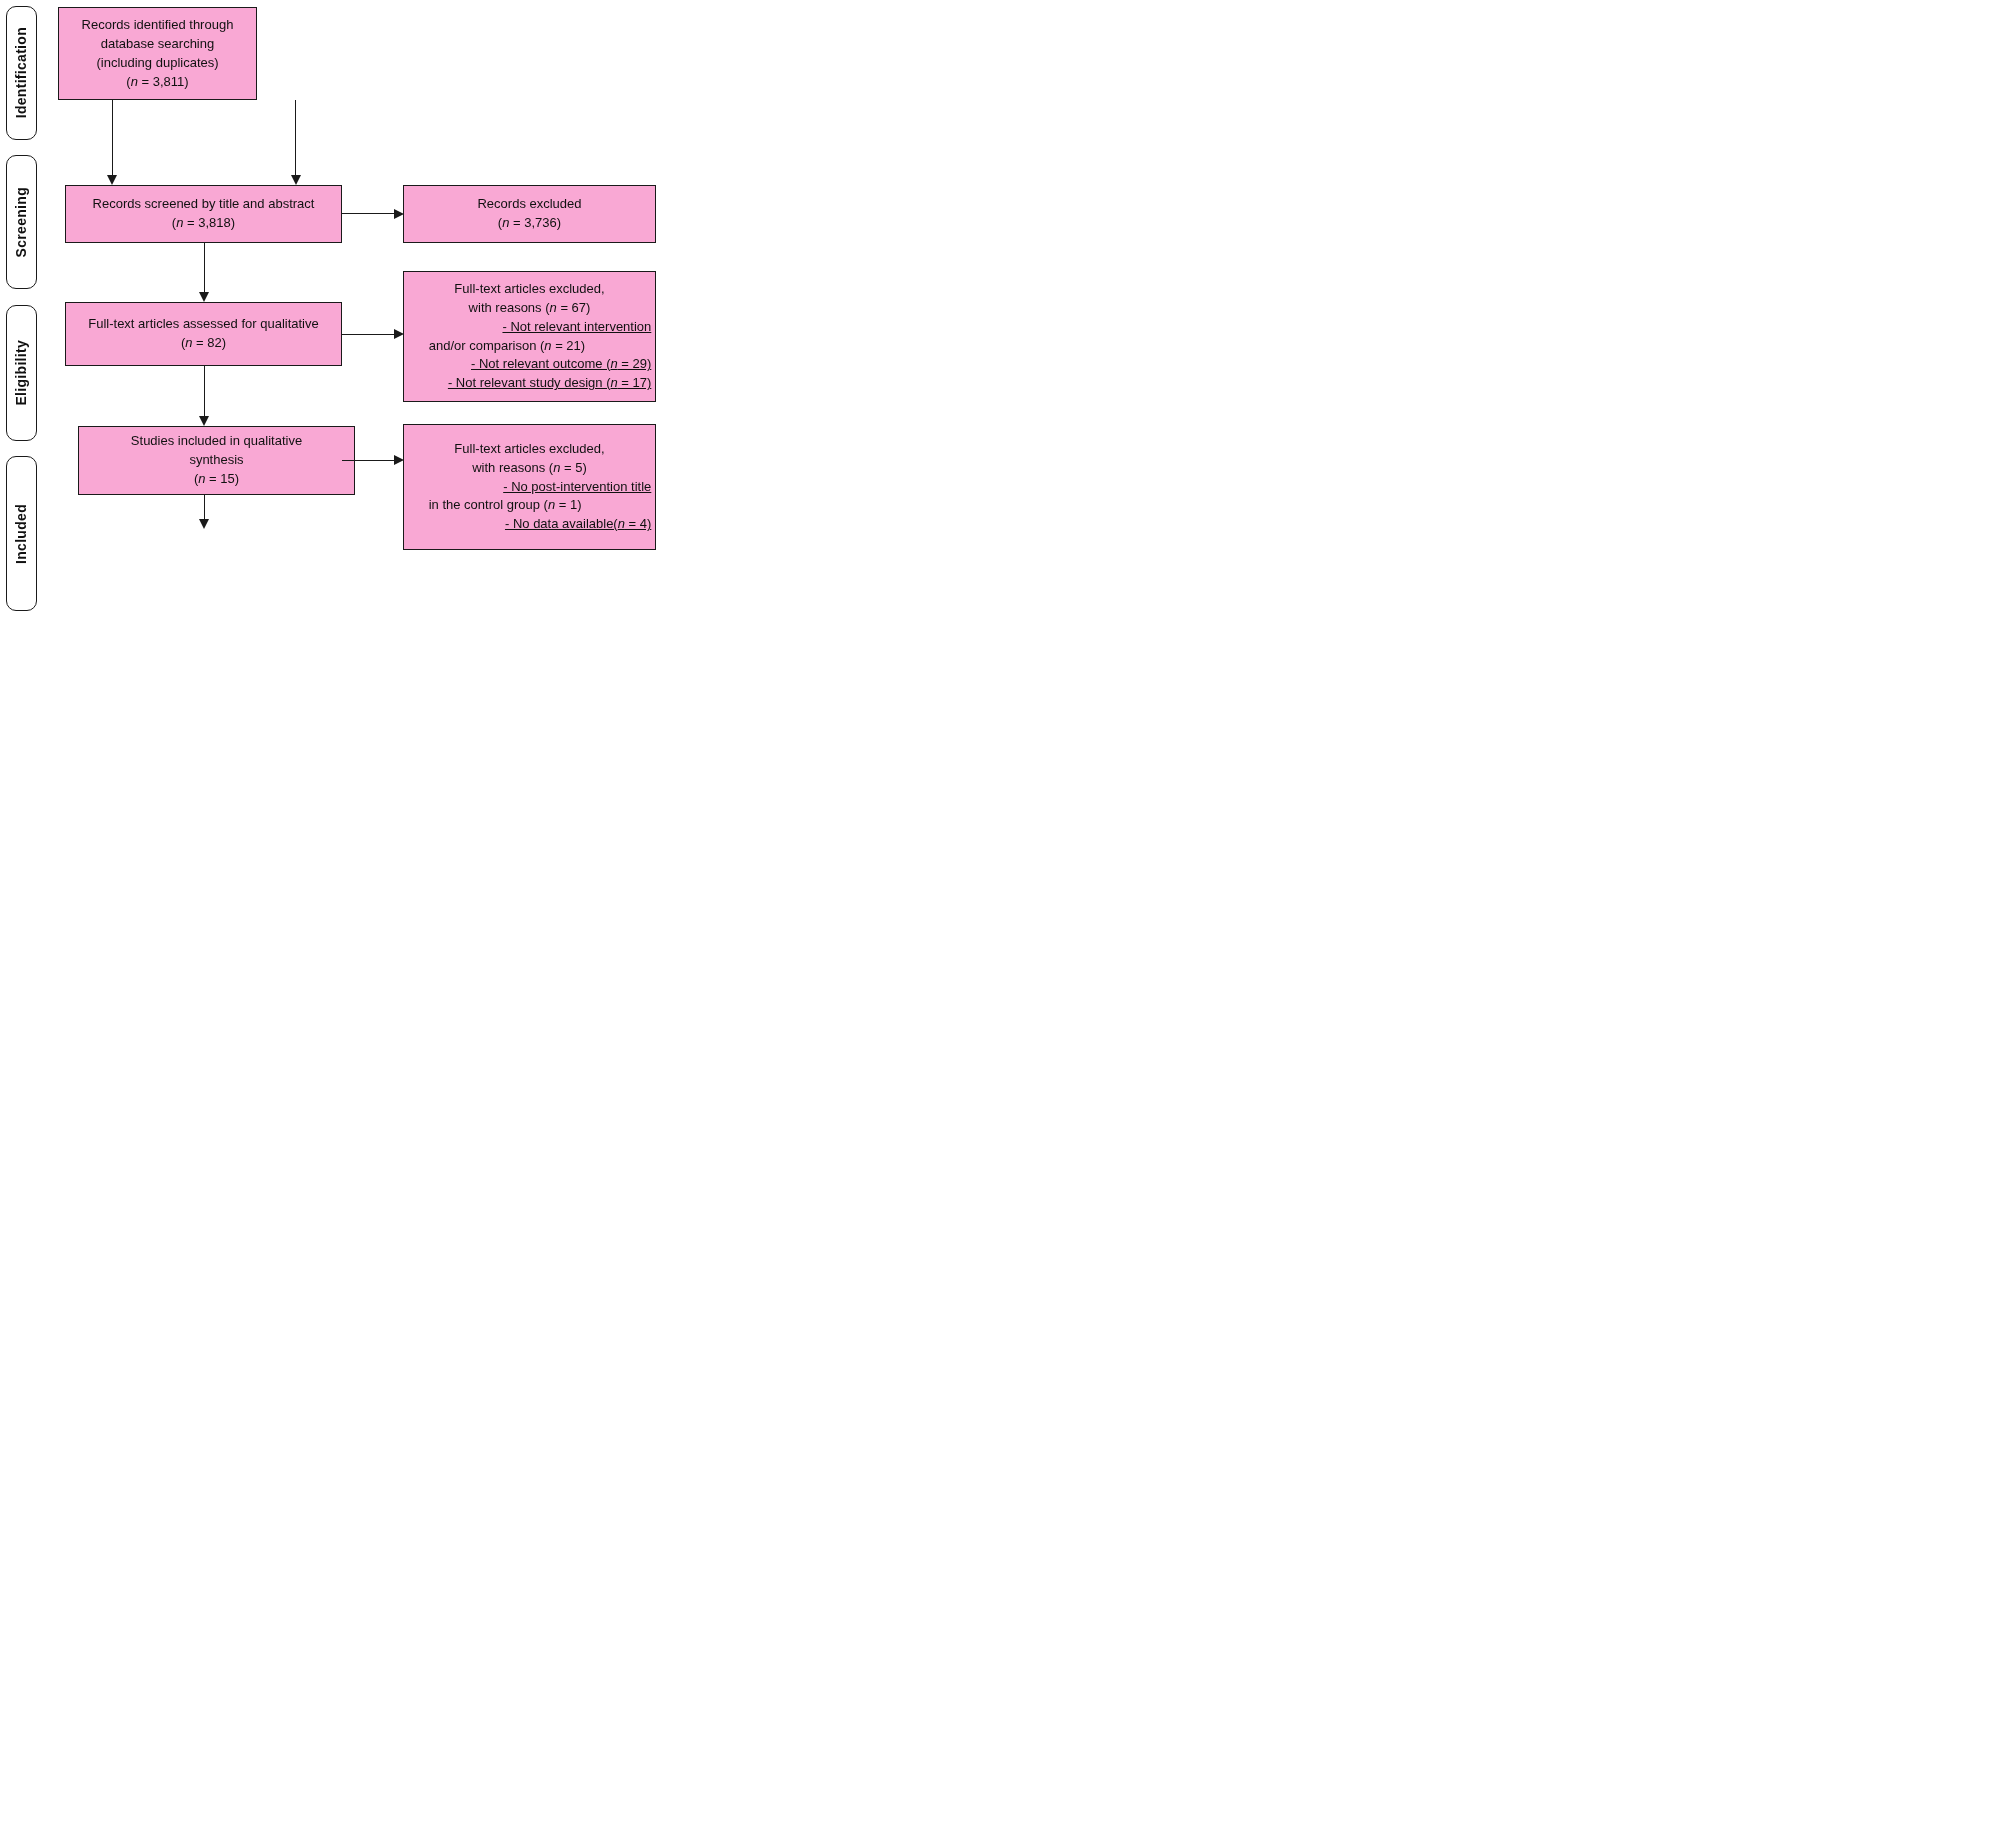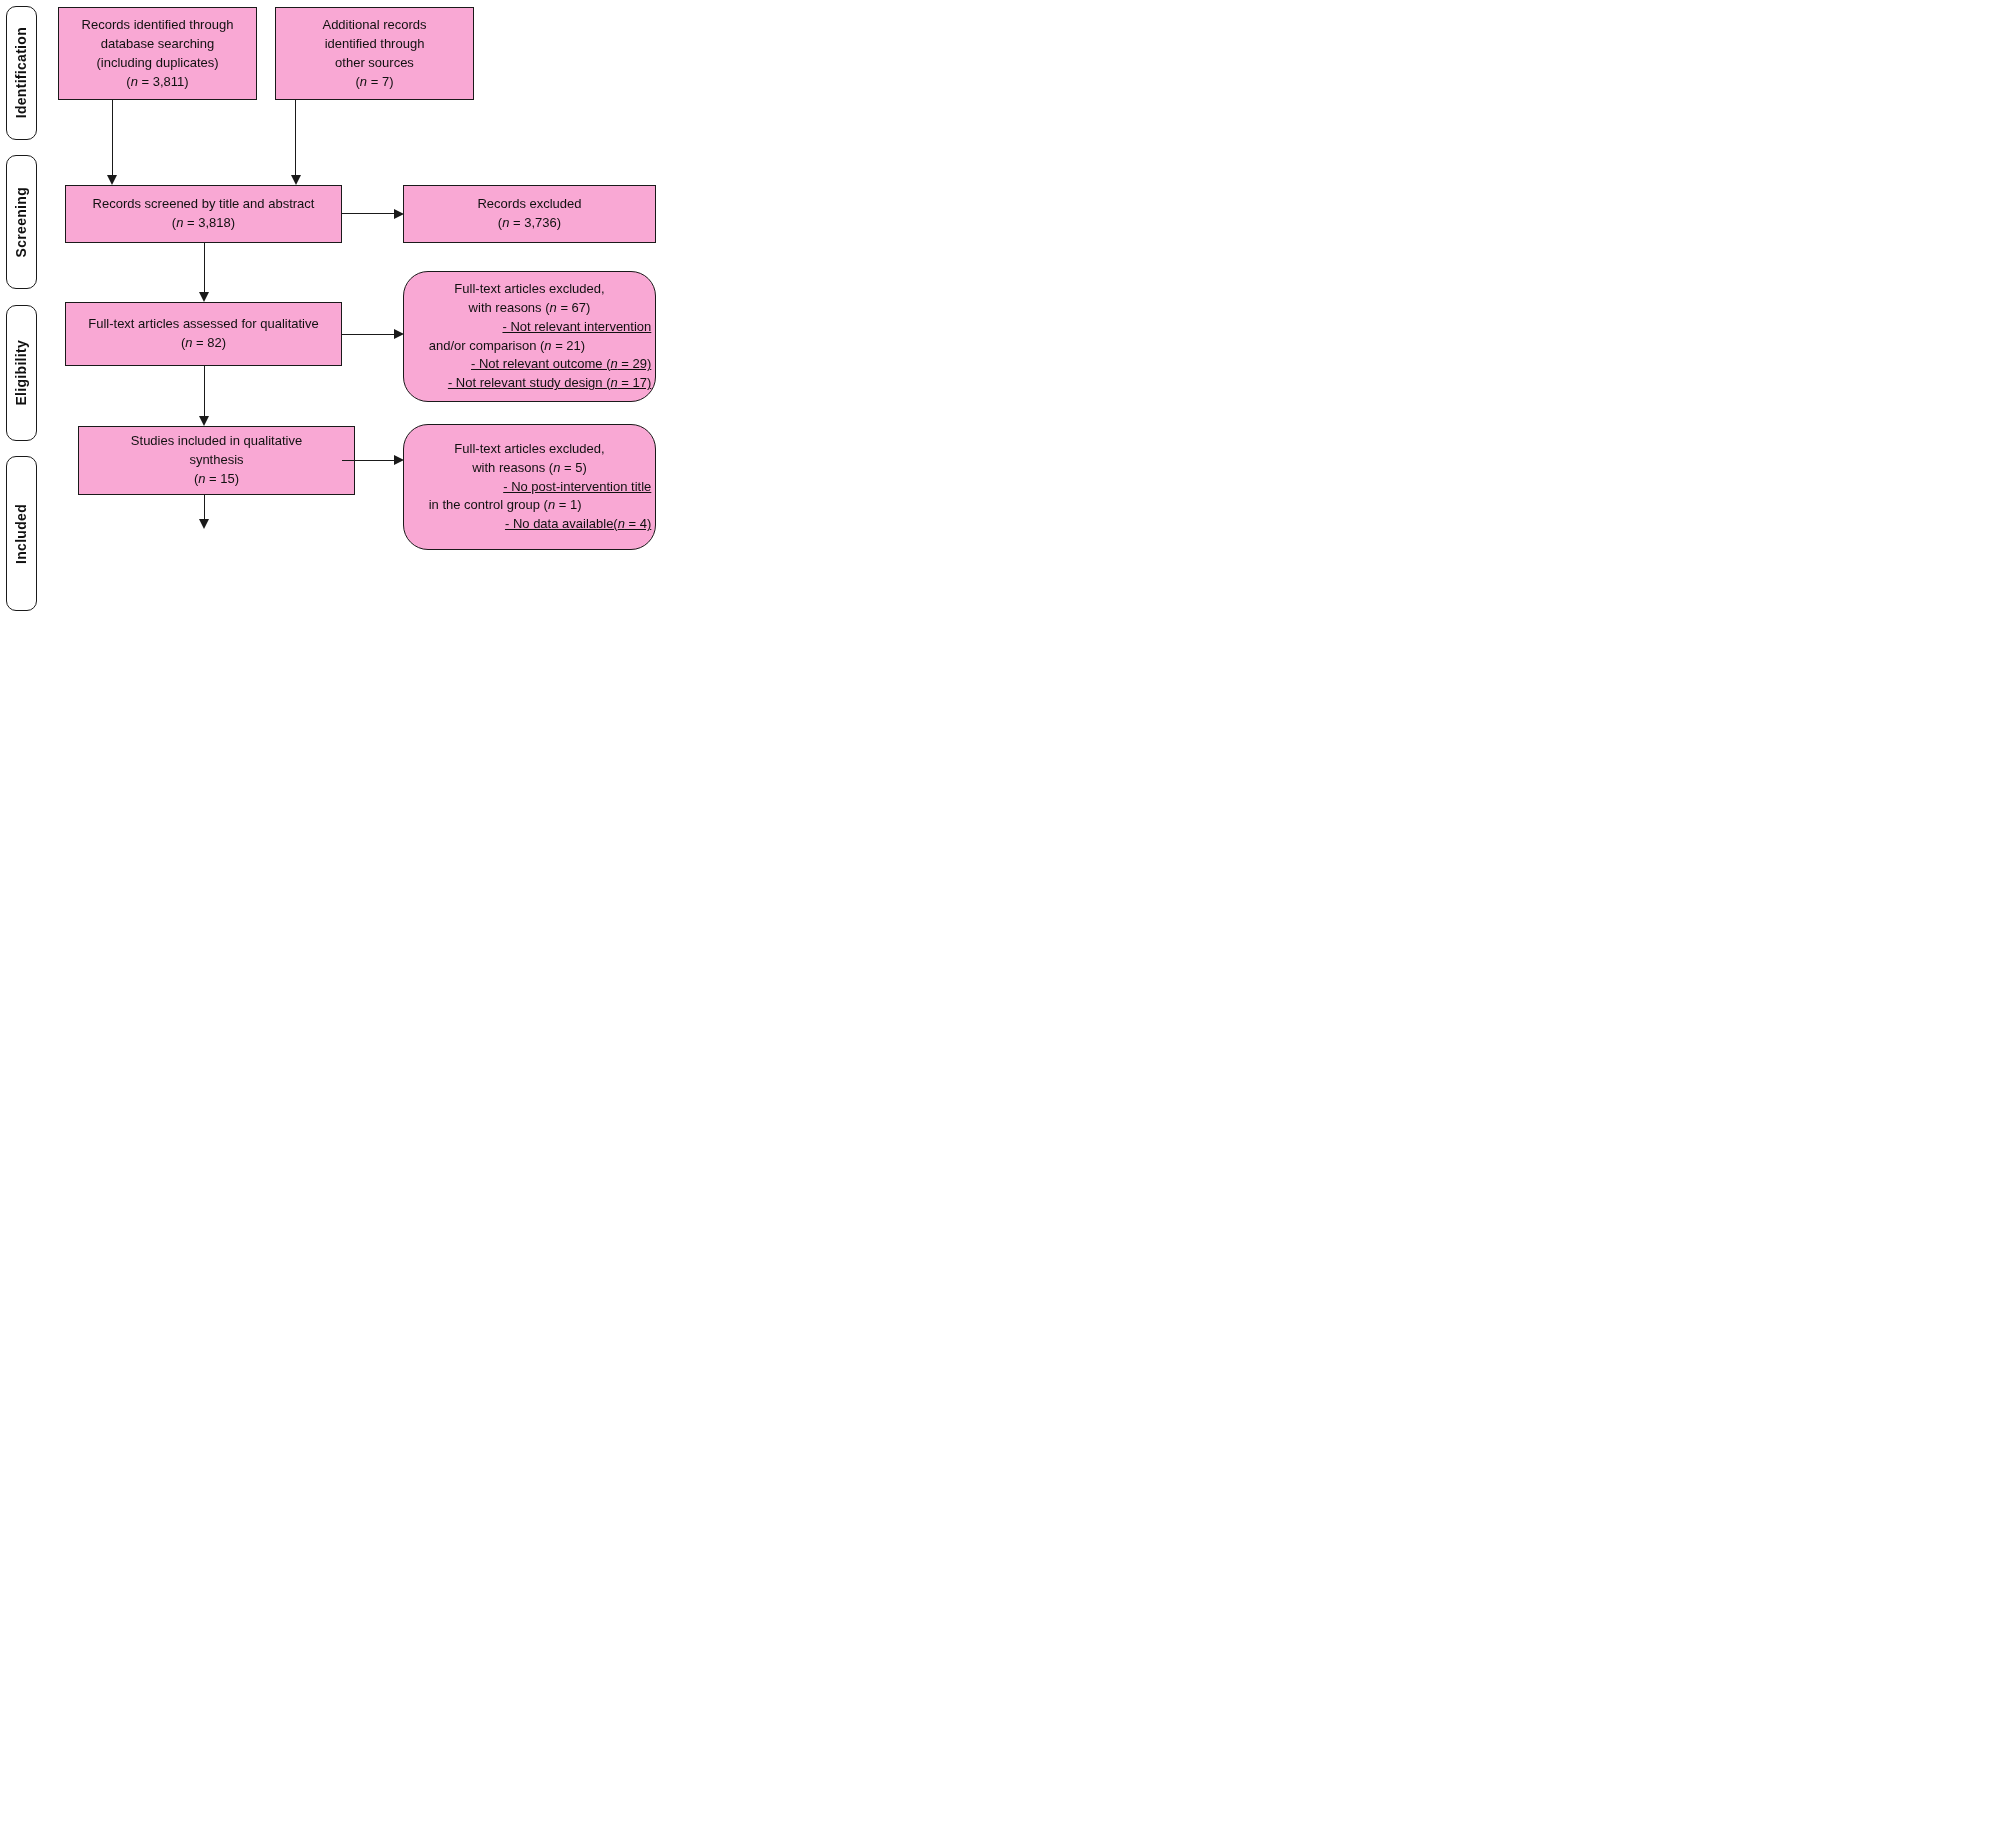--- a/index.html
+++ b/index.html
@@ -44,21 +44,21 @@
     display: flex;
     flex-direction: column;
     justify-content: center;
     align-items: center;
     text-align: center;
     font-size: 13px;
     line-height: 1.45;
     padding: 2.5px 3.7px;
   }
   .ln { white-space: nowrap; }
-  .box.reasons { align-items: stretch; border-radius: 25px; }
+  .box.reasons { align-items: stretch; }
   .box.reasons .ln.center { text-align: center; }
   .box.reasons .ln.bullet { text-align: right; padding-left: 8.6px; text-decoration: underline; }
   .box.reasons .ln.cont   { text-align: left; padding-left: 21px; }
 
   
   .va { position: absolute; width: 1.2px; background: #1a1a1a; }
   .ha { position: absolute; height: 1.2px; background: #1a1a1a; }
   .head-down {
     position: absolute; width: 0; height: 0;
     border-left: 5px solid transparent;
@@ -91,26 +91,20 @@
     <span class="vtext">Included</span>
   </div>
 
   <div class="box" style="left:58px; top:7.4px; width:199px; height:93px;">
     <div class="ln">Records identified through</div>
     <div class="ln">database searching</div>
     <div class="ln">(including duplicates)</div>
     <div class="ln">(<i>n</i> = 3,811)</div>
   </div>
 
-  <div class="box" style="left:275px; top:7.4px; width:199px; height:93px;">
-    <div class="ln">Additional records</div>
-    <div class="ln">identified through</div>
-    <div class="ln">other sources</div>
-    <div class="ln">(<i>n</i> = 7)</div>
-  </div>
 
   <div class="va" style="left:112px; top:100px; height:76px;"></div>
   <div class="head-down" style="left:107px; top:175px;"></div>
   <div class="va" style="left:295px; top:100px; height:76px;"></div>
   <div class="head-down" style="left:291px; top:175px;"></div>
 
   <div class="box" style="left:65px; top:185px; width:277px; height:58px;">
     <div class="ln">Records screened by title and abstract</div>
     <div class="ln">(<i>n</i> = 3,818)</div>
   </div>

